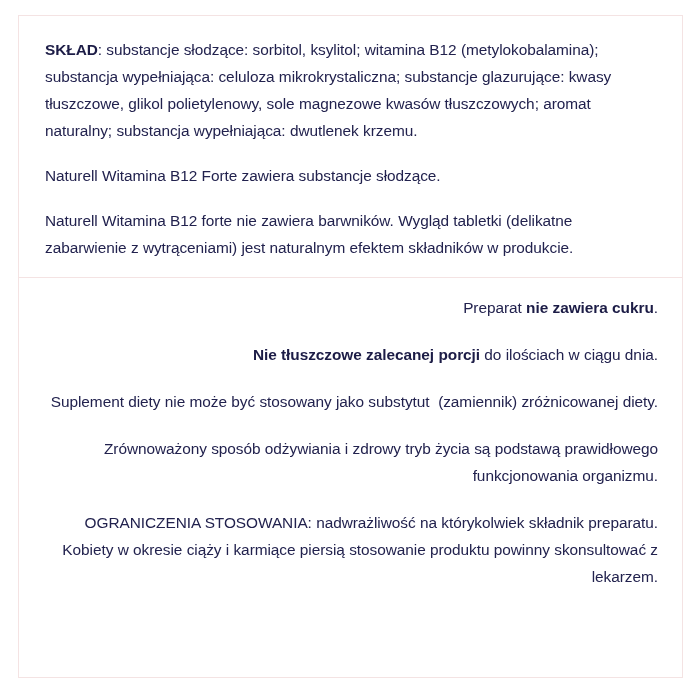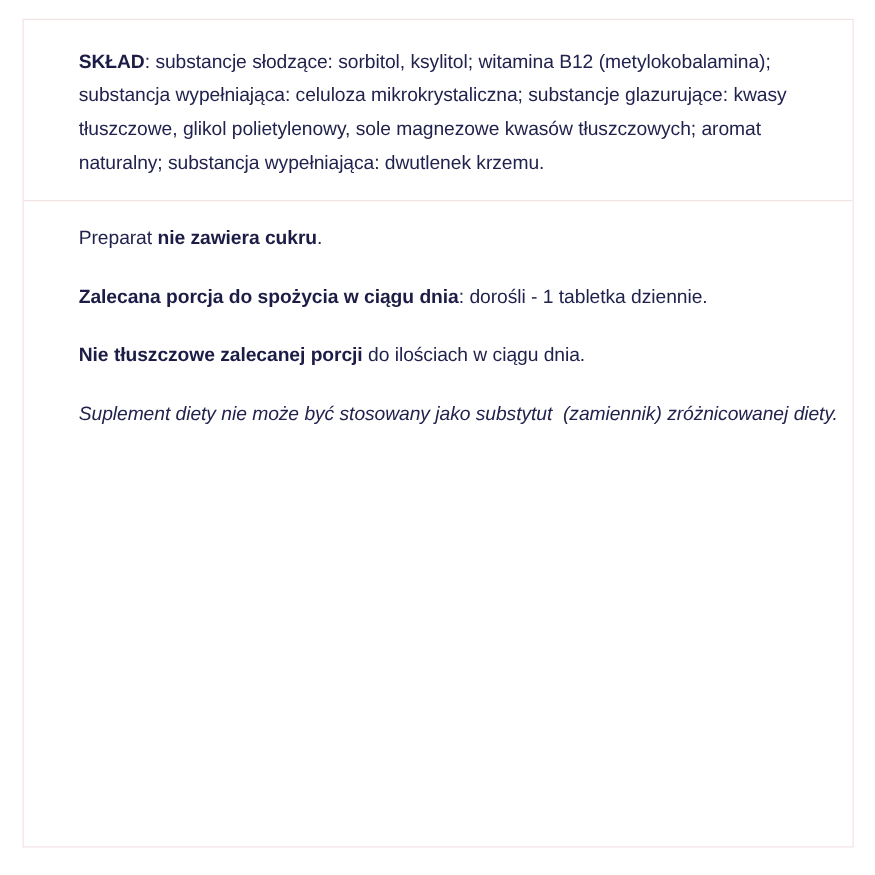--- a/index.html
+++ b/index.html
@@ -54,74 +54,77 @@
   
   .section-divider {
     height: 1px;
     background: #f4e3e3;
     border: 0;
     margin: 0;
     width: 100%;
   }
 
   p.para {
-    margin: 0 0 18px 18px;
+    margin: 0 0 18px 0;
     color: #22224e;
     font-size: 15.4px;
     line-height: 27px;
     letter-spacing: -0.05px;
     word-spacing: 0.1px;
     text-align: left;
   }
 
   p.para:last-child {
     margin-bottom: 0;
   }
 
   .section--usage p.para {
     margin-bottom: 20px;
+    text-align: right;
   }
 
   strong.lead {
     font-weight: 700;
     color: #1c1c46;
   }
 
   .nowrap-space {
     white-space: pre;
-    font-style: italic;
   }
 </style>
 </head>
 <body>
 
 <div class="page">
 
   <div class="info-panel">
 
     <div class="section section--composition">
 
       <p class="para"><strong class="lead">SKŁAD</strong><span>: substancje słodzące: sorbitol, ksylitol; witamina B12 (metylokobalamina); substancja wypełniająca: celuloza mikrokrystaliczna; substancje glazurujące: kwasy tłuszczowe, glikol polietylenowy, sole magnezowe kwasów tłuszczowych; aromat naturalny; substancja wypełniająca: dwutlenek krzemu.</span></p>
 
+      <p class="para"><span>Naturell Witamina B12 Forte zawiera substancje słodzące.</span></p>
 
+      <p class="para"><span>Naturell Witamina B12 forte nie zawiera barwników. Wygląd tabletki (delikatne zabarwienie z wytrąceniami) jest naturalnym efektem składników w produkcie.</span></p>
 
     </div>
 
     <hr class="section-divider">
 
     <div class="section section--usage">
 
       <p class="para"><span>Preparat </span><strong class="lead">nie zawiera cukru</strong><span>.</span></p>
 
-      <p class="para"><span></span><strong class="lead">Zalecana porcja do spożycia w ciągu dnia</strong><span>: dorośli - 1 tabletka dziennie.</span></p>
 
       <p class="para"><span></span><strong class="lead">Nie tłuszczowe zalecanej porcji</strong><span> do ilościach w ciągu dnia.</span></p>
 
       <p class="para nowrap-space"><span>Suplement diety nie może być stosowany jako substytut  (zamiennik) zróżnicowanej diety.</span></p>
 
 
+      <p class="para"><span>Zrównoważony sposób odżywiania i zdrowy tryb życia są podstawą prawidłowego funkcjonowania organizmu.</span></p>
 
+      <p class="para"><span>OGRANICZENIA STOSOWANIA: nadwrażliwość na którykolwiek składnik preparatu. Kobiety w okresie ciąży i karmiące piersią stosowanie produktu powinny skonsultować z lekarzem.</span></p>
 
     </div>
 
   </div>
 
 </div>
 
 </body></html>

